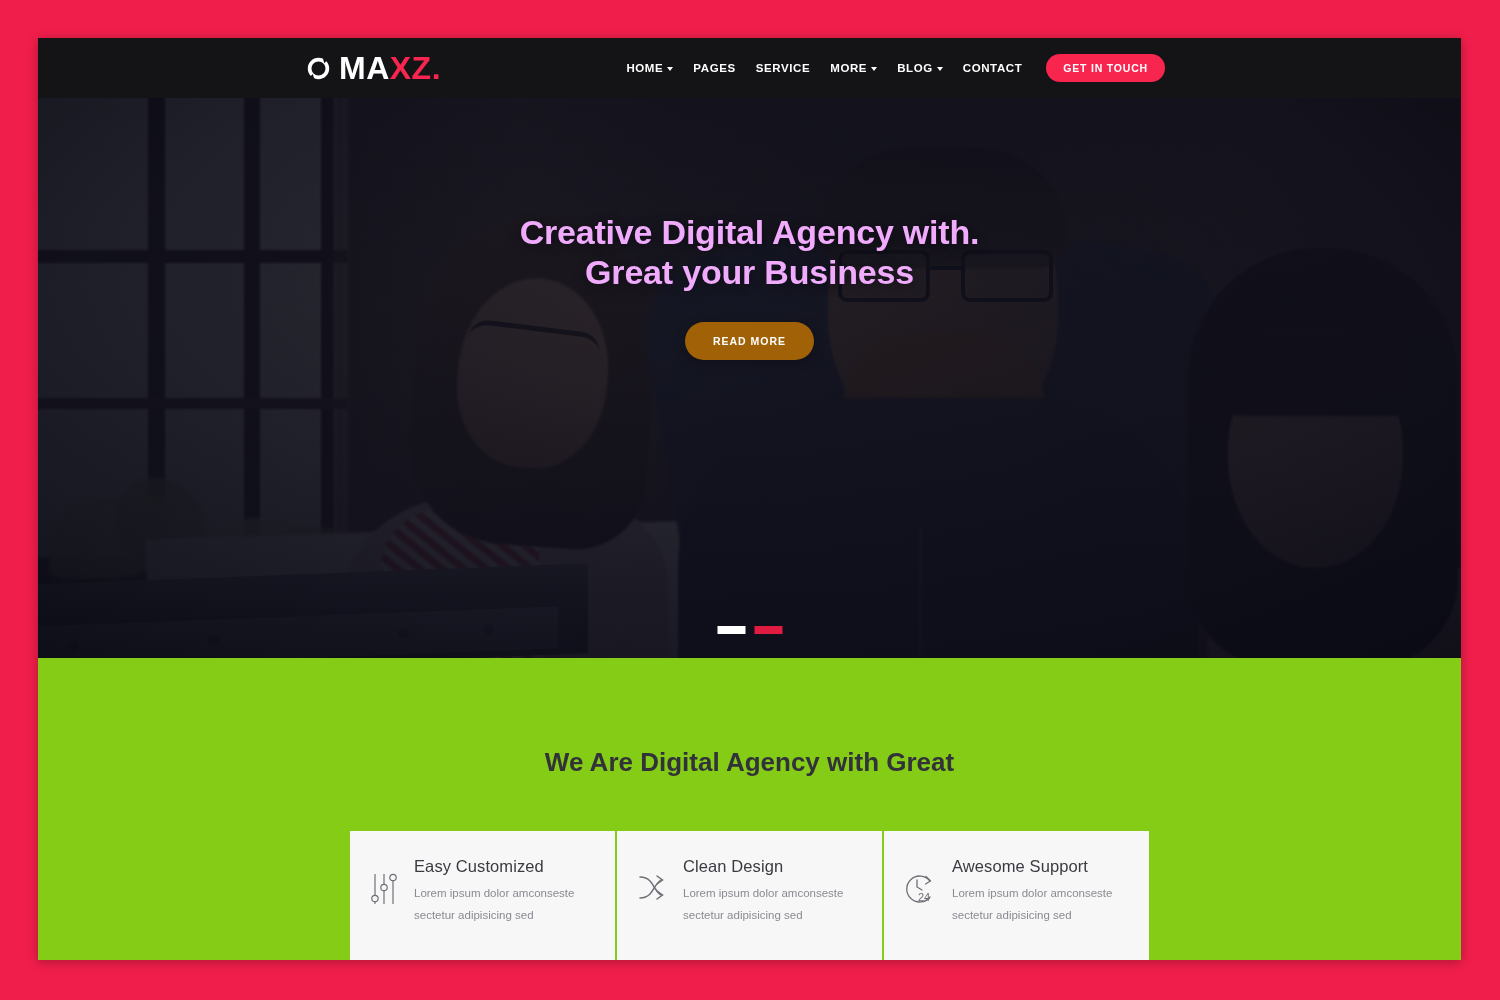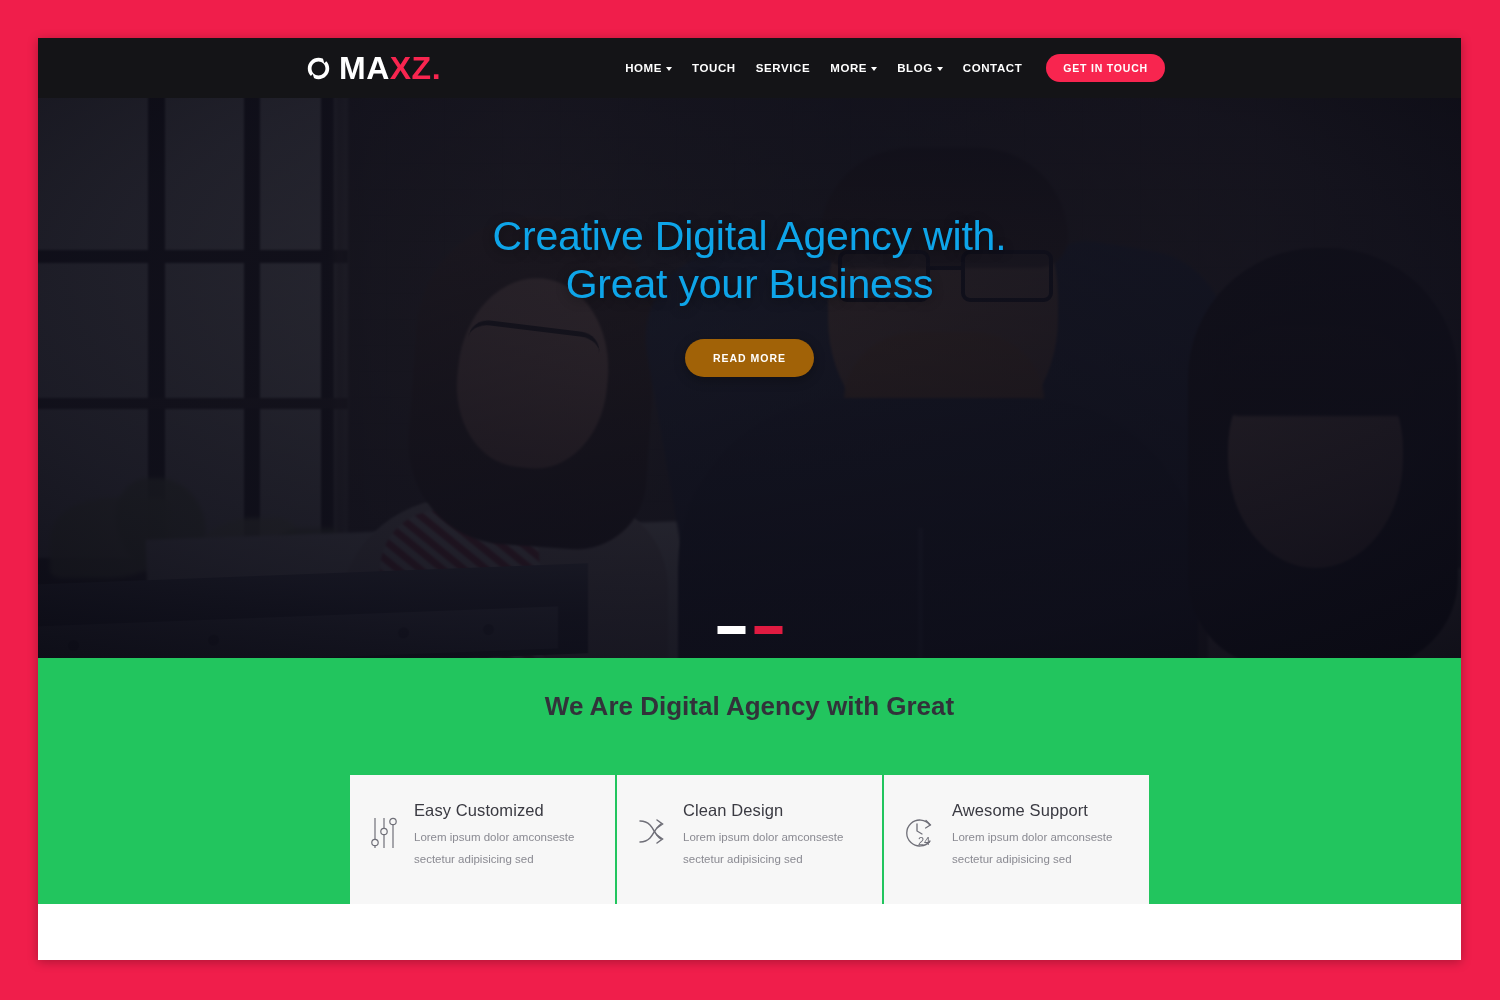--- a/index.html
+++ b/index.html
@@ -312,22 +312,22 @@
       radial-gradient(ellipse at 50% 45%, rgba(16,16,28,.58) 0%, rgba(14,14,26,.80) 70%, rgba(10,10,20,.88) 100%),
       linear-gradient(180deg, rgba(14,14,24,.55), rgba(12,12,22,.70));
   }
   .hero-content {
     position:absolute; inset:0;
     display:flex; flex-direction:column; align-items:center;
     padding-top:114px;
     z-index:5;
   }
   .hero-title {
-    color:#0ea5e9;
-    font-size:41px; font-weight:normal;
+    color:#f0abfc;
+    font-size:34px; font-weight:bold;
     line-height:1.18;
     text-align:center;
     letter-spacing:-.2px;
     text-shadow:0 2px 12px rgba(0,0,0,.45);
   }
   .hero-sub {
     margin-top:25px;
     color:#e9e7ea;
     font-size:12.5px;
     line-height:1.85;
@@ -350,21 +350,21 @@
     position:absolute; left:50%; bottom:24px;
     transform:translateX(-50%);
     display:flex; gap:9px;
     z-index:6;
   }
   .dot { width:28px; height:8px; cursor:pointer; }
   .dot.inactive { background:#ffffff; }
   .dot.active { background:#E01B41; }
 
   
-  .services { background:#22c55e; padding-top:32px; }
+  .services { background:#84cc16; padding-top:88px; }
   .sec-title {
     text-align:center;
     color:#32323a;
     font-size:26px; font-weight:bold;
     line-height:1.28;
   }
   .cards {
     display:flex; justify-content:center; gap:2px;
     margin-top:52px;
     padding:0 312px;
@@ -410,21 +410,21 @@
       </span>
       <span class="logo-text"><span>MA</span><span class="accent">XZ.</span></span>
     </div>
 
     <nav class="nav">
       <div class="nav-item">
         <span>HOME</span>
         <span class="chev"></span>
       </div>
       <div class="nav-item">
-        <span>TOUCH</span>
+        <span>PAGES</span>
       </div>
       <div class="nav-item">
         <span>SERVICE</span>
       </div>
       <div class="nav-item">
         <span>MORE</span>
         <span class="chev"></span>
       </div>
       <div class="nav-item">
         <span>BLOG</span>

